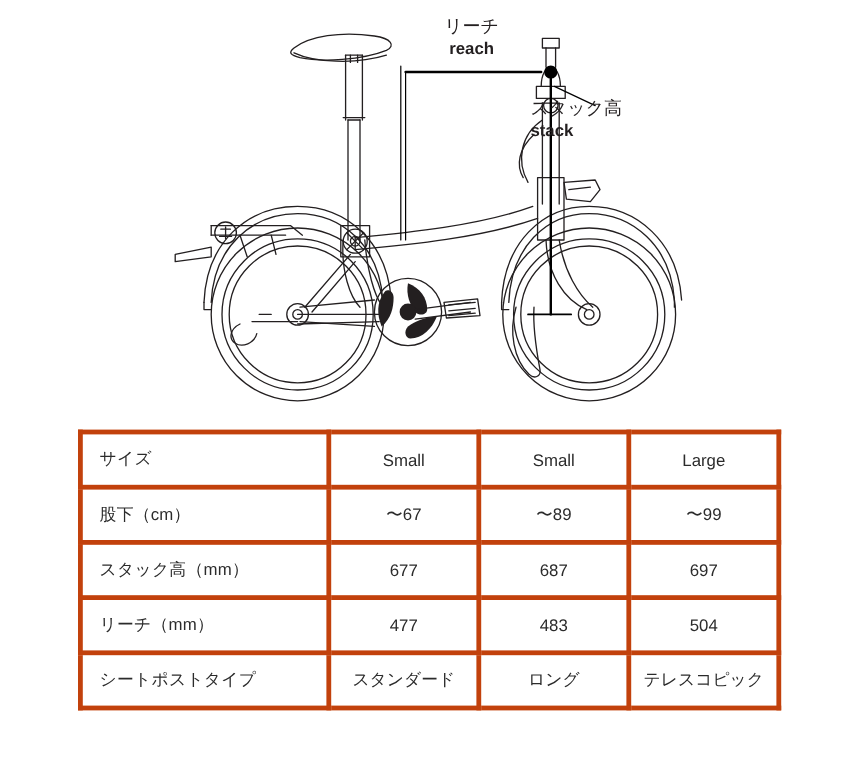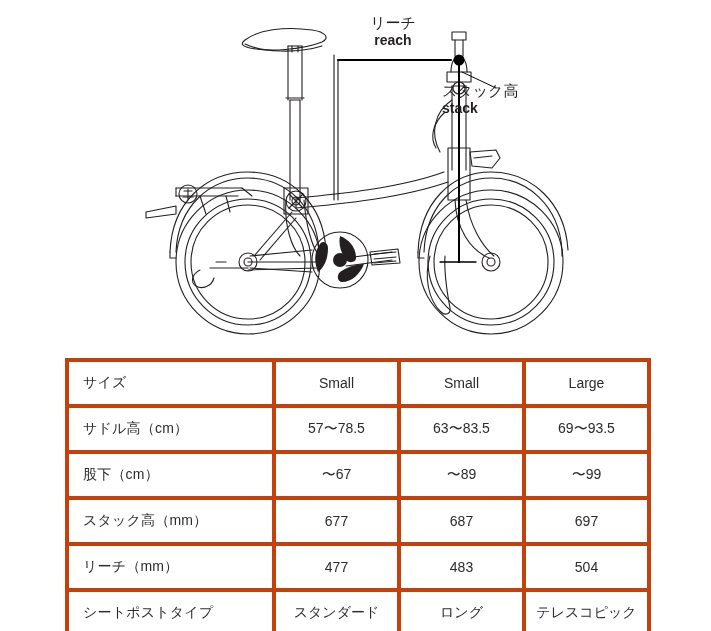--- a/index.html
+++ b/index.html
@@ -264,26 +264,20 @@
       </colgroup>
       <tbody>
         <tr class="head">
           <td class="label">サイズ</td>
           <td class="val">Small</td>
           <td class="val">Small</td>
           <td class="val">Large</td>
         </tr>
 
 
-        <tr>
-          <td class="label">サドル高（cm）</td>
-          <td class="val">57〜78.5</td>
-          <td class="val">63〜83.5</td>
-          <td class="val">69〜93.5</td>
-        </tr>
 
         <tr>
           <td class="label">股下（cm）</td>
           <td class="val">〜67</td>
           <td class="val">〜89</td>
           <td class="val">〜99</td>
         </tr>
 
         <tr>
           <td class="label">スタック高（mm）</td>

